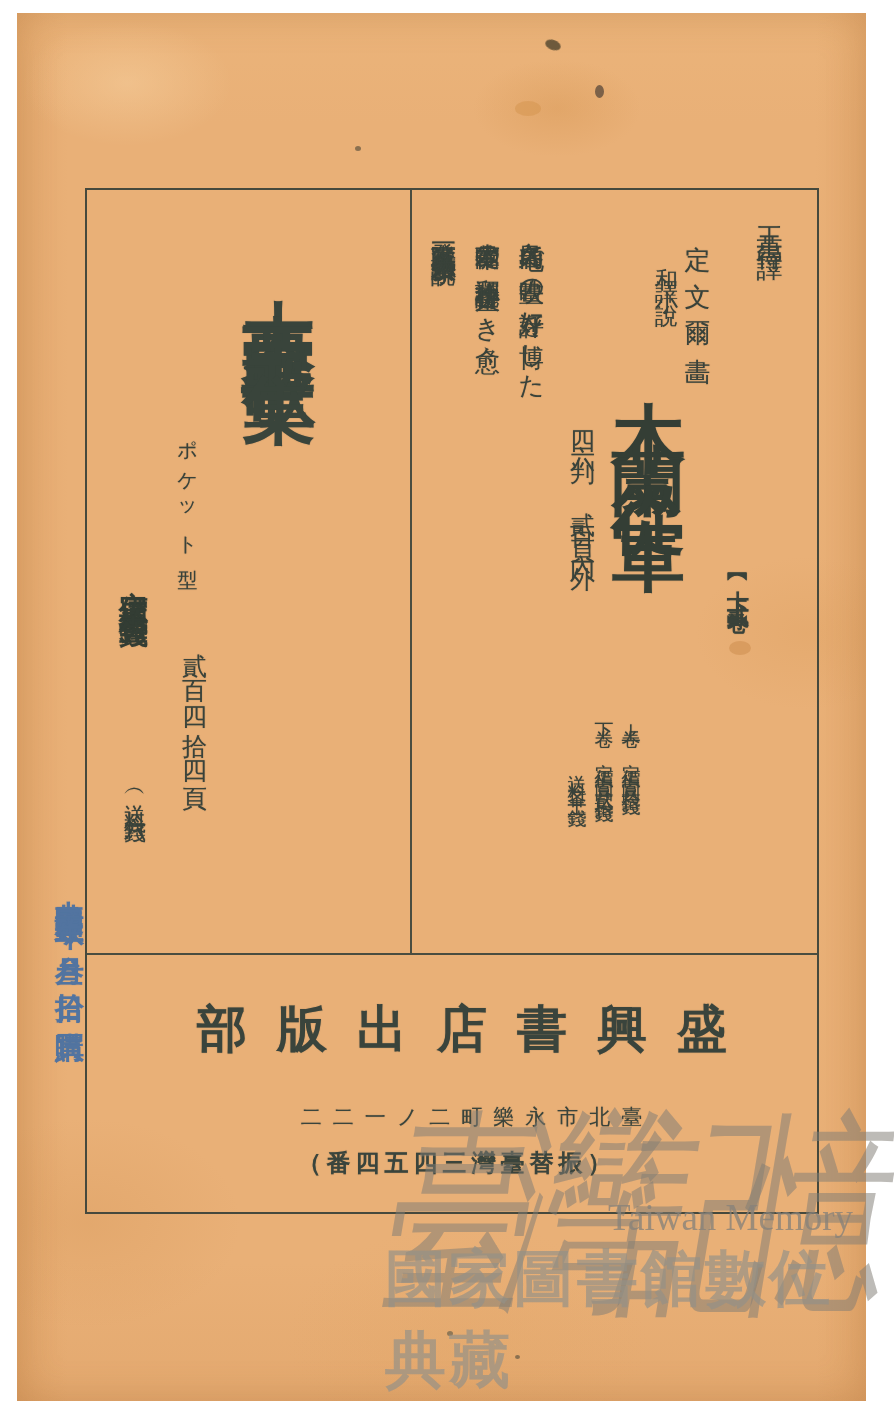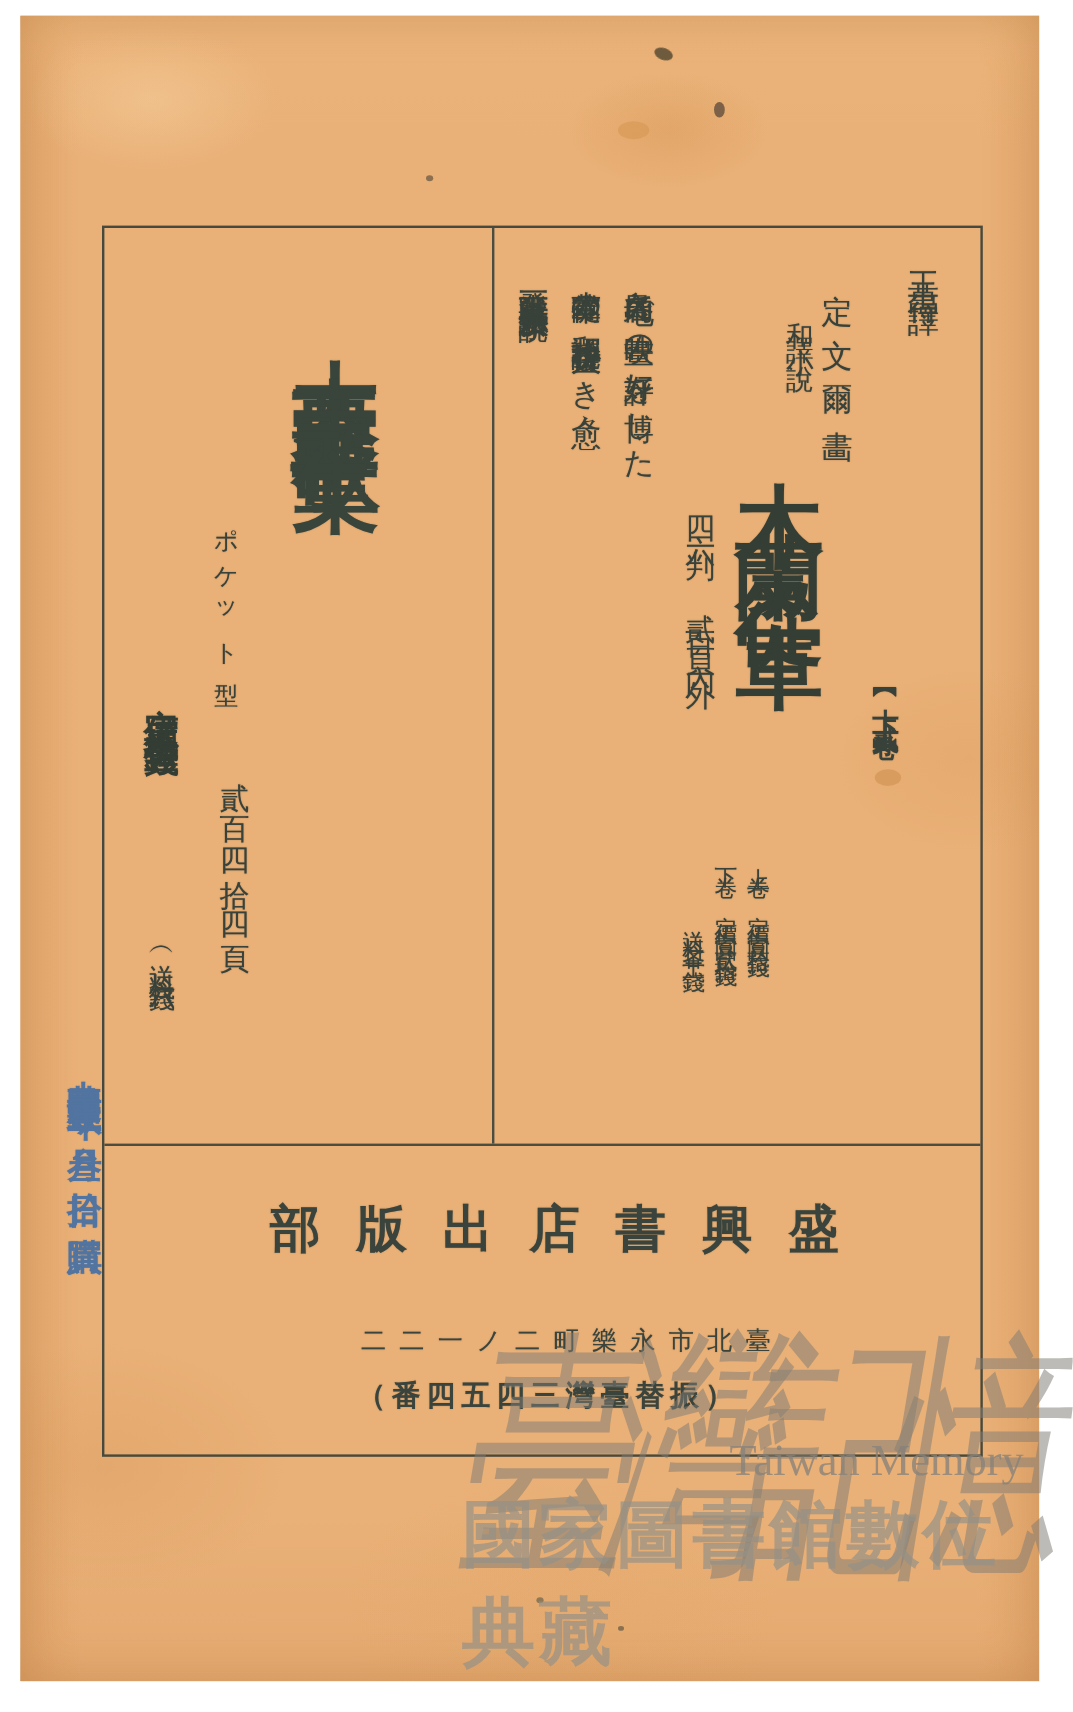--- a/index.html
+++ b/index.html
@@ -50,21 +50,21 @@
   
   .daitoa      { left:142px; top:49px;  font-size:74px; letter-spacing:15px; font-weight:bold; color:#39443b; }
   .pocket      { left:88px;  top:236px; font-size:20px; letter-spacing:9px; }
   .pages       { left:91px;  top:443px; font-size:25px; letter-spacing:27px; }
   .price-l     { left:27px;  top:377px; font-size:29px; letter-spacing:6px; font-weight:bold; color:#333d34; }
   .ship-l      { left:33px;  top:591px; font-size:22px; letter-spacing:6px; }
 
   
   .pub-wrap { position:absolute; left:65px; top:800px; width:650px; text-align:center;
               color:#3a443c; text-shadow:0 0 1px rgba(58,68,60,.55); }
-  .pub-name    { position:absolute; left:0; top:6px;   width:100%; font-size:42px; letter-spacing:30px; font-weight:bold; }
+  .pub-name    { position:absolute; left:0; top:6px;   width:100%; font-size:50px; letter-spacing:30px; font-weight:bold; }
   .pub-address { position:absolute; left:0; top:113px; width:100%; font-size:21px; letter-spacing:11px; }
   .pub-postal  { position:absolute; left:-20px; top:157px; width:100%; font-size:24px; letter-spacing:5px; font-weight:bold; }
 
   
   .stamp {
     position:absolute; left:33px; top:864px; writing-mode:vertical-rl;
     font-size:29px; letter-spacing:3px; font-weight:bold;
     color:#3e6ca6; opacity:.88; text-shadow:0 0 1px rgba(62,108,166,.6);
     white-space:pre-line;
   }

